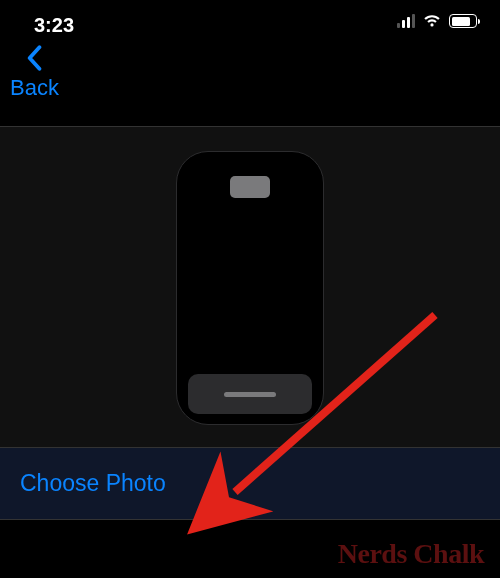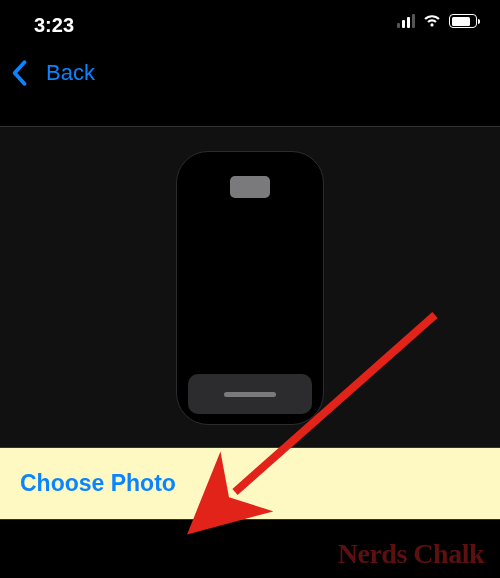--- a/index.html
+++ b/index.html
@@ -13,29 +13,29 @@
   .signal-bars .b1 { height: 5px; }
   .signal-bars .b2 { height: 8px; }
   .signal-bars .b3 { height: 11px; }
   .signal-bars .b4 { height: 14px; }
   .wifi-icon svg { display: block; }
   .battery { display: flex; align-items: center; }
   .battery-body { width: 28px; height: 14px; border: 1.5px solid #fff; border-radius: 4px; position: relative; padding: 1.5px; }
   .battery-fill { background: #fff; height: 100%; border-radius: 1.5px; }
   .battery-tip { width: 2px; height: 5px; background: #fff; border-radius: 0 2px 2px 0; margin-left: 1px; }
   .nav-bar { display: flex; align-items: center; height: 50px; padding: 0 10px; position: relative; }
-  .back-btn { display: flex; align-items: center; gap: 18px; color: #0a84ff; font-size: 22px; cursor: pointer; }
+  .back-btn { display: flex; align-items: center; gap: 4px; color: #0a84ff; font-size: 22px; cursor: pointer; flex-direction: column; }
   .back-btn .chev { width: 18px; height: 26px; }
   .nav-title { position: absolute; left: 50%; transform: translateX(-50%); font-size: 22px; font-weight: 700; color: #fff; }
   .preview-section { background: #111; margin-top: 28px; border-top: 0.5px solid #333; border-bottom: 0.5px solid #333; padding: 24px 0 22px 0; display: flex; justify-content: center; }
   .watch-preview { width: 148px; height: 274px; background: #000; border: 1px solid #2c2c2e; border-radius: 32px; position: relative; }
   .watch-notch { position: absolute; top: 24px; left: 50%; transform: translateX(-50%); width: 40px; height: 22px; background: #7a7a7c; border-radius: 5px; }
   .watch-dock { position: absolute; bottom: 10px; left: 50%; transform: translateX(-50%); width: 124px; height: 40px; background: #2c2c2e; border-radius: 10px; display: flex; align-items: center; justify-content: center; }
   .watch-dock-line { width: 52px; height: 5px; background: #7a7a7c; border-radius: 3px; }
-  .action-row { padding: 22px 20px; color: #0a84ff; font-size: 23px; cursor: pointer; border-bottom: 0.5px solid #333; background: #fef9c3; font-weight: bold; }
+  .action-row { padding: 22px 20px; color: #0a84ff; font-size: 23px; cursor: pointer; border-bottom: 0.5px solid #333; background: #0f172a; }
   .watermark { position: absolute; bottom: 8px; right: 16px; font-family: Georgia, 'Times New Roman', serif; font-weight: 700; font-size: 28px; color: #5c1010; letter-spacing: -0.5px; pointer-events: none; }
   .arrow-overlay { position: absolute; pointer-events: none; top: 0; left: 0; width: 500px; height: 578px; }
 </style>
 </head>
 <body>
 
 <div class="status-bar">
   <div class="status-time">3:23</div>
   <div class="status-right">
     <div class="signal-bars">

